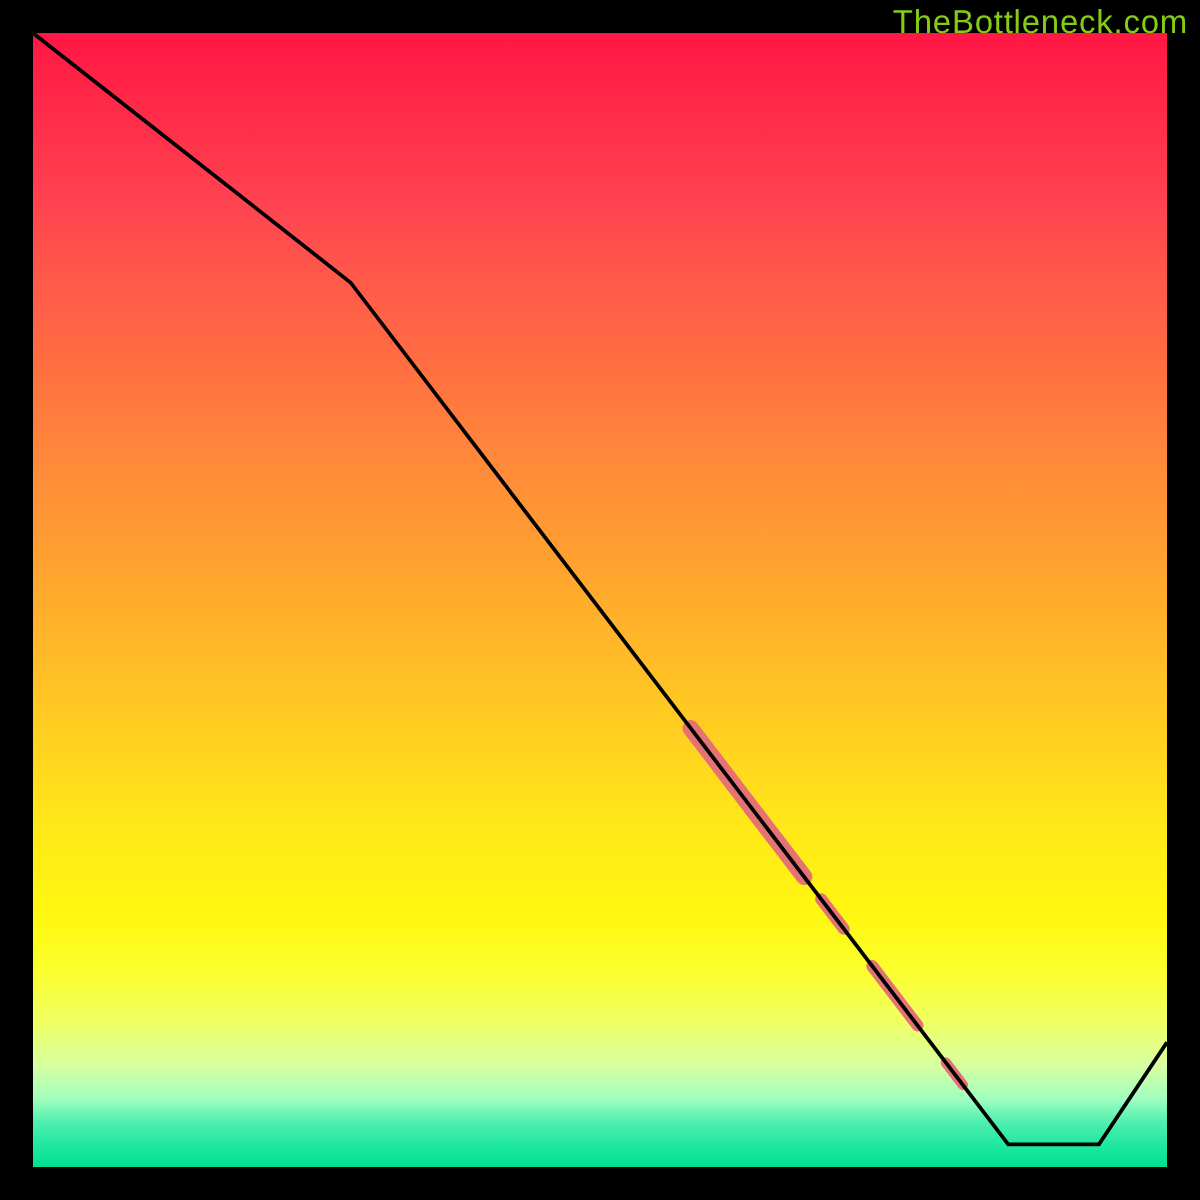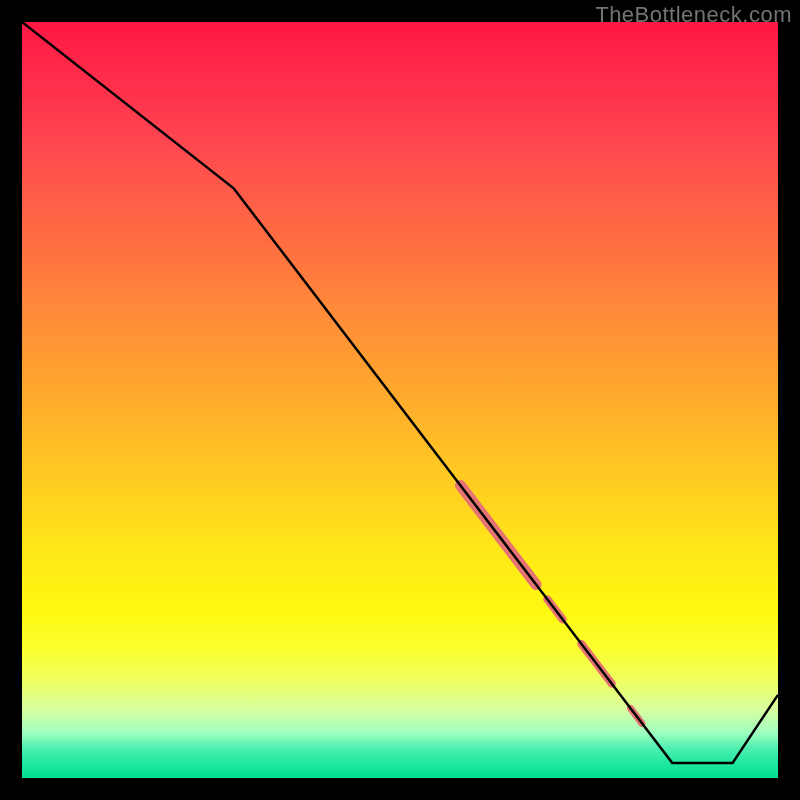--- a/index.html
+++ b/index.html
@@ -35,21 +35,21 @@
       #a0ffc0 94%,
       #50f0b0 96%,
       #20e8a0 98%,
       #00e090 100%
     );
   }
   .watermark {
     position: absolute;
     top: 2px;
     right: 8px;
-    color: #737373;
+    color: #84cc16;
     font-size: 22px;
     font-weight: 500;
     z-index: 30;
     letter-spacing: 0.5px;
   }
   svg.overlay {
     position: absolute;
     left: 22px;
     top: 22px;
     width: 756px;

